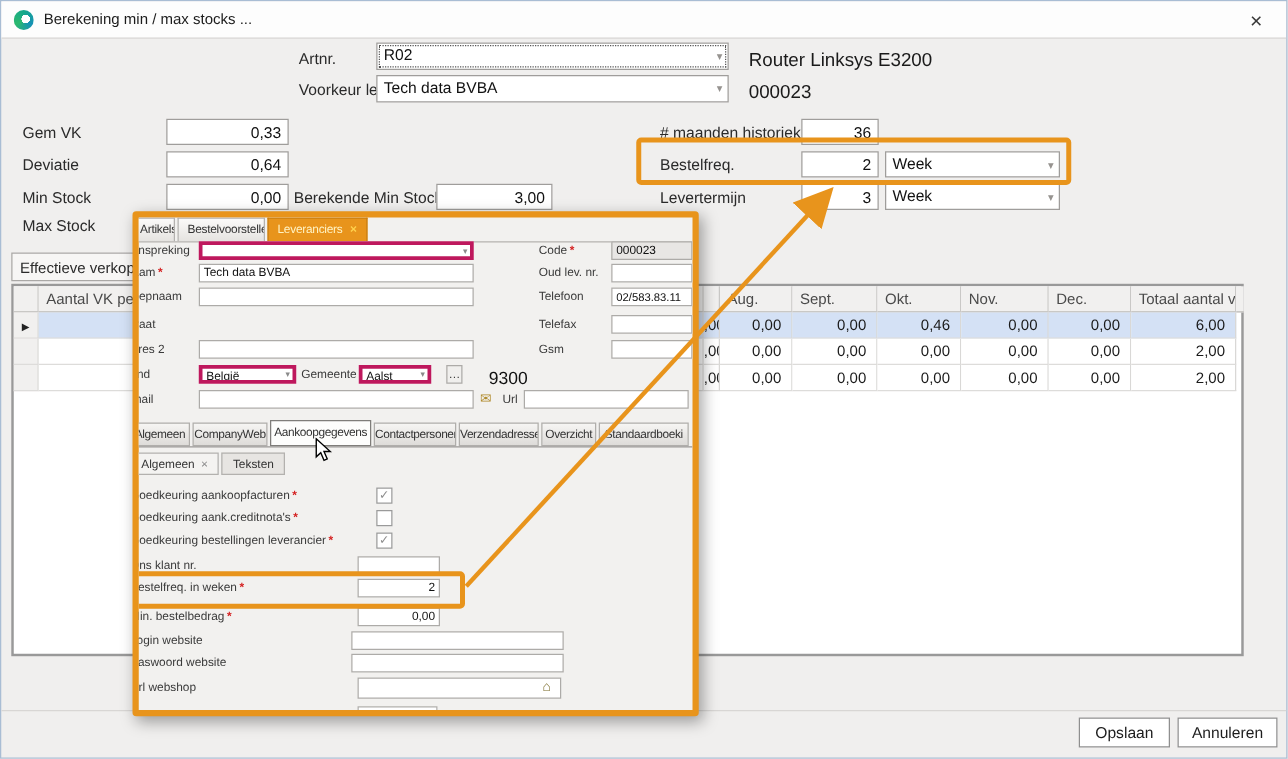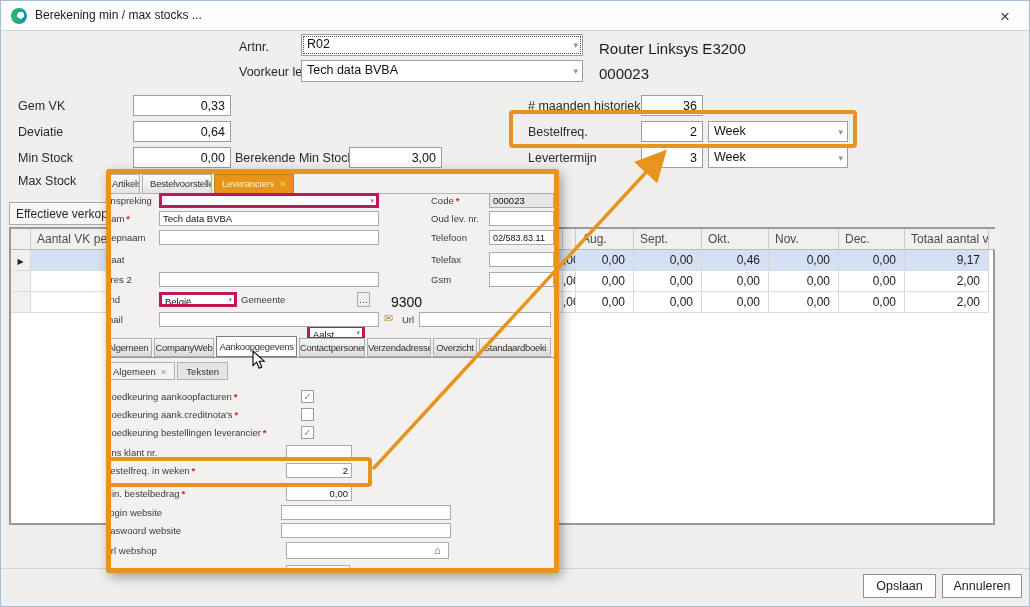--- a/index.html
+++ b/index.html
@@ -144,21 +144,21 @@
     <div class="hc" style="left:978px;width:4px;border-right:none;"></div>
 
     <div class="cell selcol" style="left:0;top:21px;width:20px;"><span class="rowmark iconglyph">▶</span></div>
     <div class="cell selrow" style="left:20px;top:21px;width:532px;"></div>
     <div class="cell selrow" style="left:552px;top:21px;width:13px;padding-right:2px;">,00</div>
     <div class="cell selrow" style="left:565px;top:21px;width:58px;">0,00</div>
     <div class="cell selrow" style="left:623px;top:21px;width:68px;">0,00</div>
     <div class="cell selrow" style="left:691px;top:21px;width:67px;">0,46</div>
     <div class="cell selrow" style="left:758px;top:21px;width:70px;">0,00</div>
     <div class="cell selrow" style="left:828px;top:21px;width:66px;">0,00</div>
-    <div class="cell selrow" style="left:894px;top:21px;width:84px;">9,17</div>
+    <div class="cell selrow" style="left:894px;top:21px;width:84px;">6,00</div>
 
     <div class="cell selcol" style="left:0;top:42px;width:20px;"></div>
     <div class="cell" style="left:20px;top:42px;width:532px;"></div>
     <div class="cell" style="left:552px;top:42px;width:13px;padding-right:2px;">,00</div>
     <div class="cell" style="left:565px;top:42px;width:58px;">0,00</div>
     <div class="cell" style="left:623px;top:42px;width:68px;">0,00</div>
     <div class="cell" style="left:691px;top:42px;width:67px;">0,00</div>
     <div class="cell" style="left:758px;top:42px;width:70px;">0,00</div>
     <div class="cell" style="left:828px;top:42px;width:66px;">0,00</div>
     <div class="cell" style="left:894px;top:42px;width:84px;">2,00</div>
@@ -199,21 +199,21 @@
     <input class="oinp" style="left: 48px; top: 56px; width: 220px;">
 
     <span class="a olbl" style="left:-12px;top:80px;">Straat</span>
 
     <span class="a olbl" style="left:-12px;top:100px;">Adres 2</span>
     <input class="oinp" style="left: 48px; top: 98px; width: 220px;">
 
     <span class="a olbl" style="left:-12px;top:120px;">Land</span>
     <div class="a ocombo" style="left:48px;top:118px;width:78px;"><span>België</span><span class="ocar iconglyph">▾</span></div>
     <span class="a olbl" style="left:130px;top:120px;">Gemeente</span>
-    <div class="a ocombo" style="left:196px;top:118px;width:58px;margin-top:33px;"><span>Aalst</span><span class="ocar iconglyph">▾</span></div>
+    <div class="a ocombo" style="left:176px;top:118px;width:58px;"><span>Aalst</span><span class="ocar iconglyph">▾</span></div>
     <div class="a olbl" style="left:246px;top:118px;width:13px;height:15px;border:1px solid #adaba8;background:#f0efed;text-align:center;line-height:13px;">…</div>
     <span class="a oval" style="left:280px;top:120px;">9300</span>
 
     <span class="a olbl" style="left:-12px;top:140px;">Email</span>
     <input class="oinp" style="left: 48px; top: 138px; width: 220px;">
     <span class="a iconglyph" style="left:273px;top:138px;font-size:11px;color:#b08a2a;">✉</span>
     <span class="a olbl" style="left:291px;top:140px;">Url</span>
     <input class="oinp" style="left: 308px; top: 138px; width: 132px;">
 
     <span class="a olbl" style="left:320px;top:21px;"><span>Code</span><span class="req">*</span></span>

